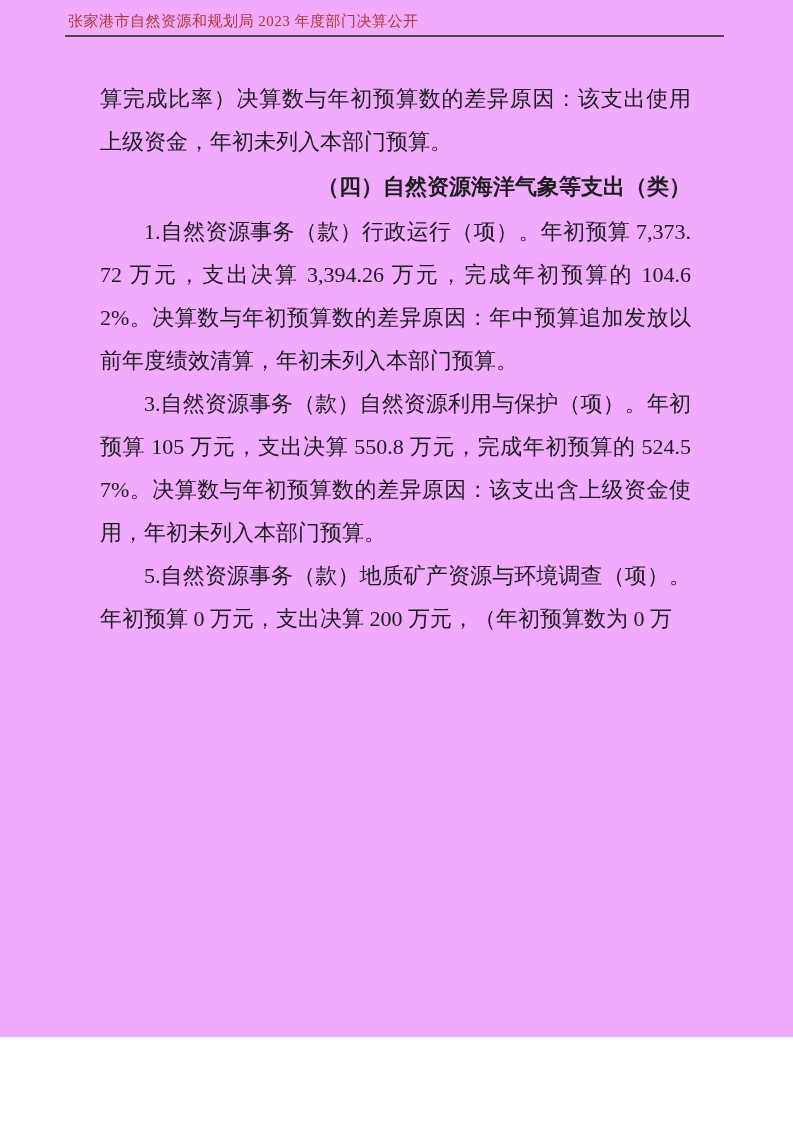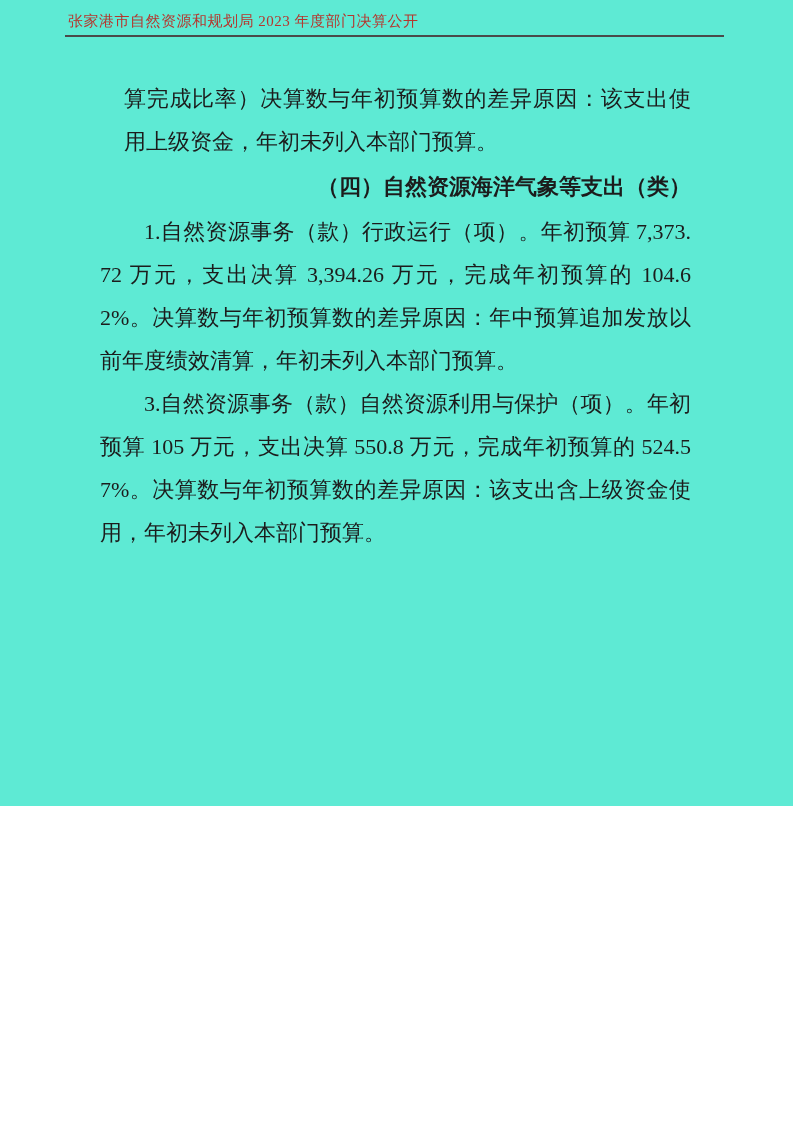--- a/index.html
+++ b/index.html
@@ -9,22 +9,22 @@
     --footer-text: #333333;
   }
   html, body { margin: 0; padding: 0; }
   body {
     width: 793px; height: 1122px;
     background: #ffffff;
     font-family: "Liberation Serif", "DejaVu Serif", serif;
   }
   .page {
     position: relative;
-    width: 793px; height: 806px;
-    background: #5eead4;
+    width: 793px; height: 1037px;
+    background: #f0abfc;
     overflow: hidden;
   }
   
   .doc-header-title {
     position: absolute;
     left: 68px; top: 11px;
     font-size: 15px;
     line-height: 20px;
     color: var(--header-red, #b5362e);
     letter-spacing: 0.5px;
@@ -44,21 +44,21 @@
     font-size: 22px;
     line-height: 43px;
     color: var(--body-text, #1c1c1c);
     text-align: justify;
   }
   .doc-body p {
     margin: 0;
     text-indent: 2em;
     word-break: break-all;
   }
-  .doc-body p.continuation { text-indent: 0; margin-left: 24px; }
+  .doc-body p.continuation { text-indent: 0; }
   .doc-body p.heading {
     font-weight: bold;
     font-family: "Liberation Sans", "DejaVu Sans", sans-serif;
     line-height: 47px;
     text-align: right;
   }
   
   .doc-footer {
     position: absolute;
     left: 0; top: 1076px;
@@ -77,17 +77,18 @@
   <div class="doc-header-title">张家港市自然资源和规划局 2023 年度部门决算公开</div>
 
   <div class="doc-header-rule"></div>
 
   <main class="doc-body">
 
   <p class="continuation">算完成比率）决算数与年初预算数的差异原因：该支出使用上级资金，年初未列入本部门预算。</p>
       <p class="heading">（四）自然资源海洋气象等支出（类）</p>
       <p class="">1.自然资源事务（款）行政运行（项）。年初预算 7,373.72 万元，支出决算 3,394.26 万元，完成年初预算的 104.62%。决算数与年初预算数的差异原因：年中预算追加发放以前年度绩效清算，年初未列入本部门预算。</p>
       <p class="">3.自然资源事务（款）自然资源利用与保护（项）。年初预算 105 万元，支出决算 550.8 万元，完成年初预算的 524.57%。决算数与年初预算数的差异原因：该支出含上级资金使用，年初未列入本部门预算。</p>
+      <p class="">5.自然资源事务（款）地质矿产资源与环境调查（项）。年初预算 0 万元，支出决算 200 万元，（年初预算数为 0 万</p>
     </main>
 
   <div class="doc-footer">- 35 -</div>
 
 </div>
 
 </body></html>

